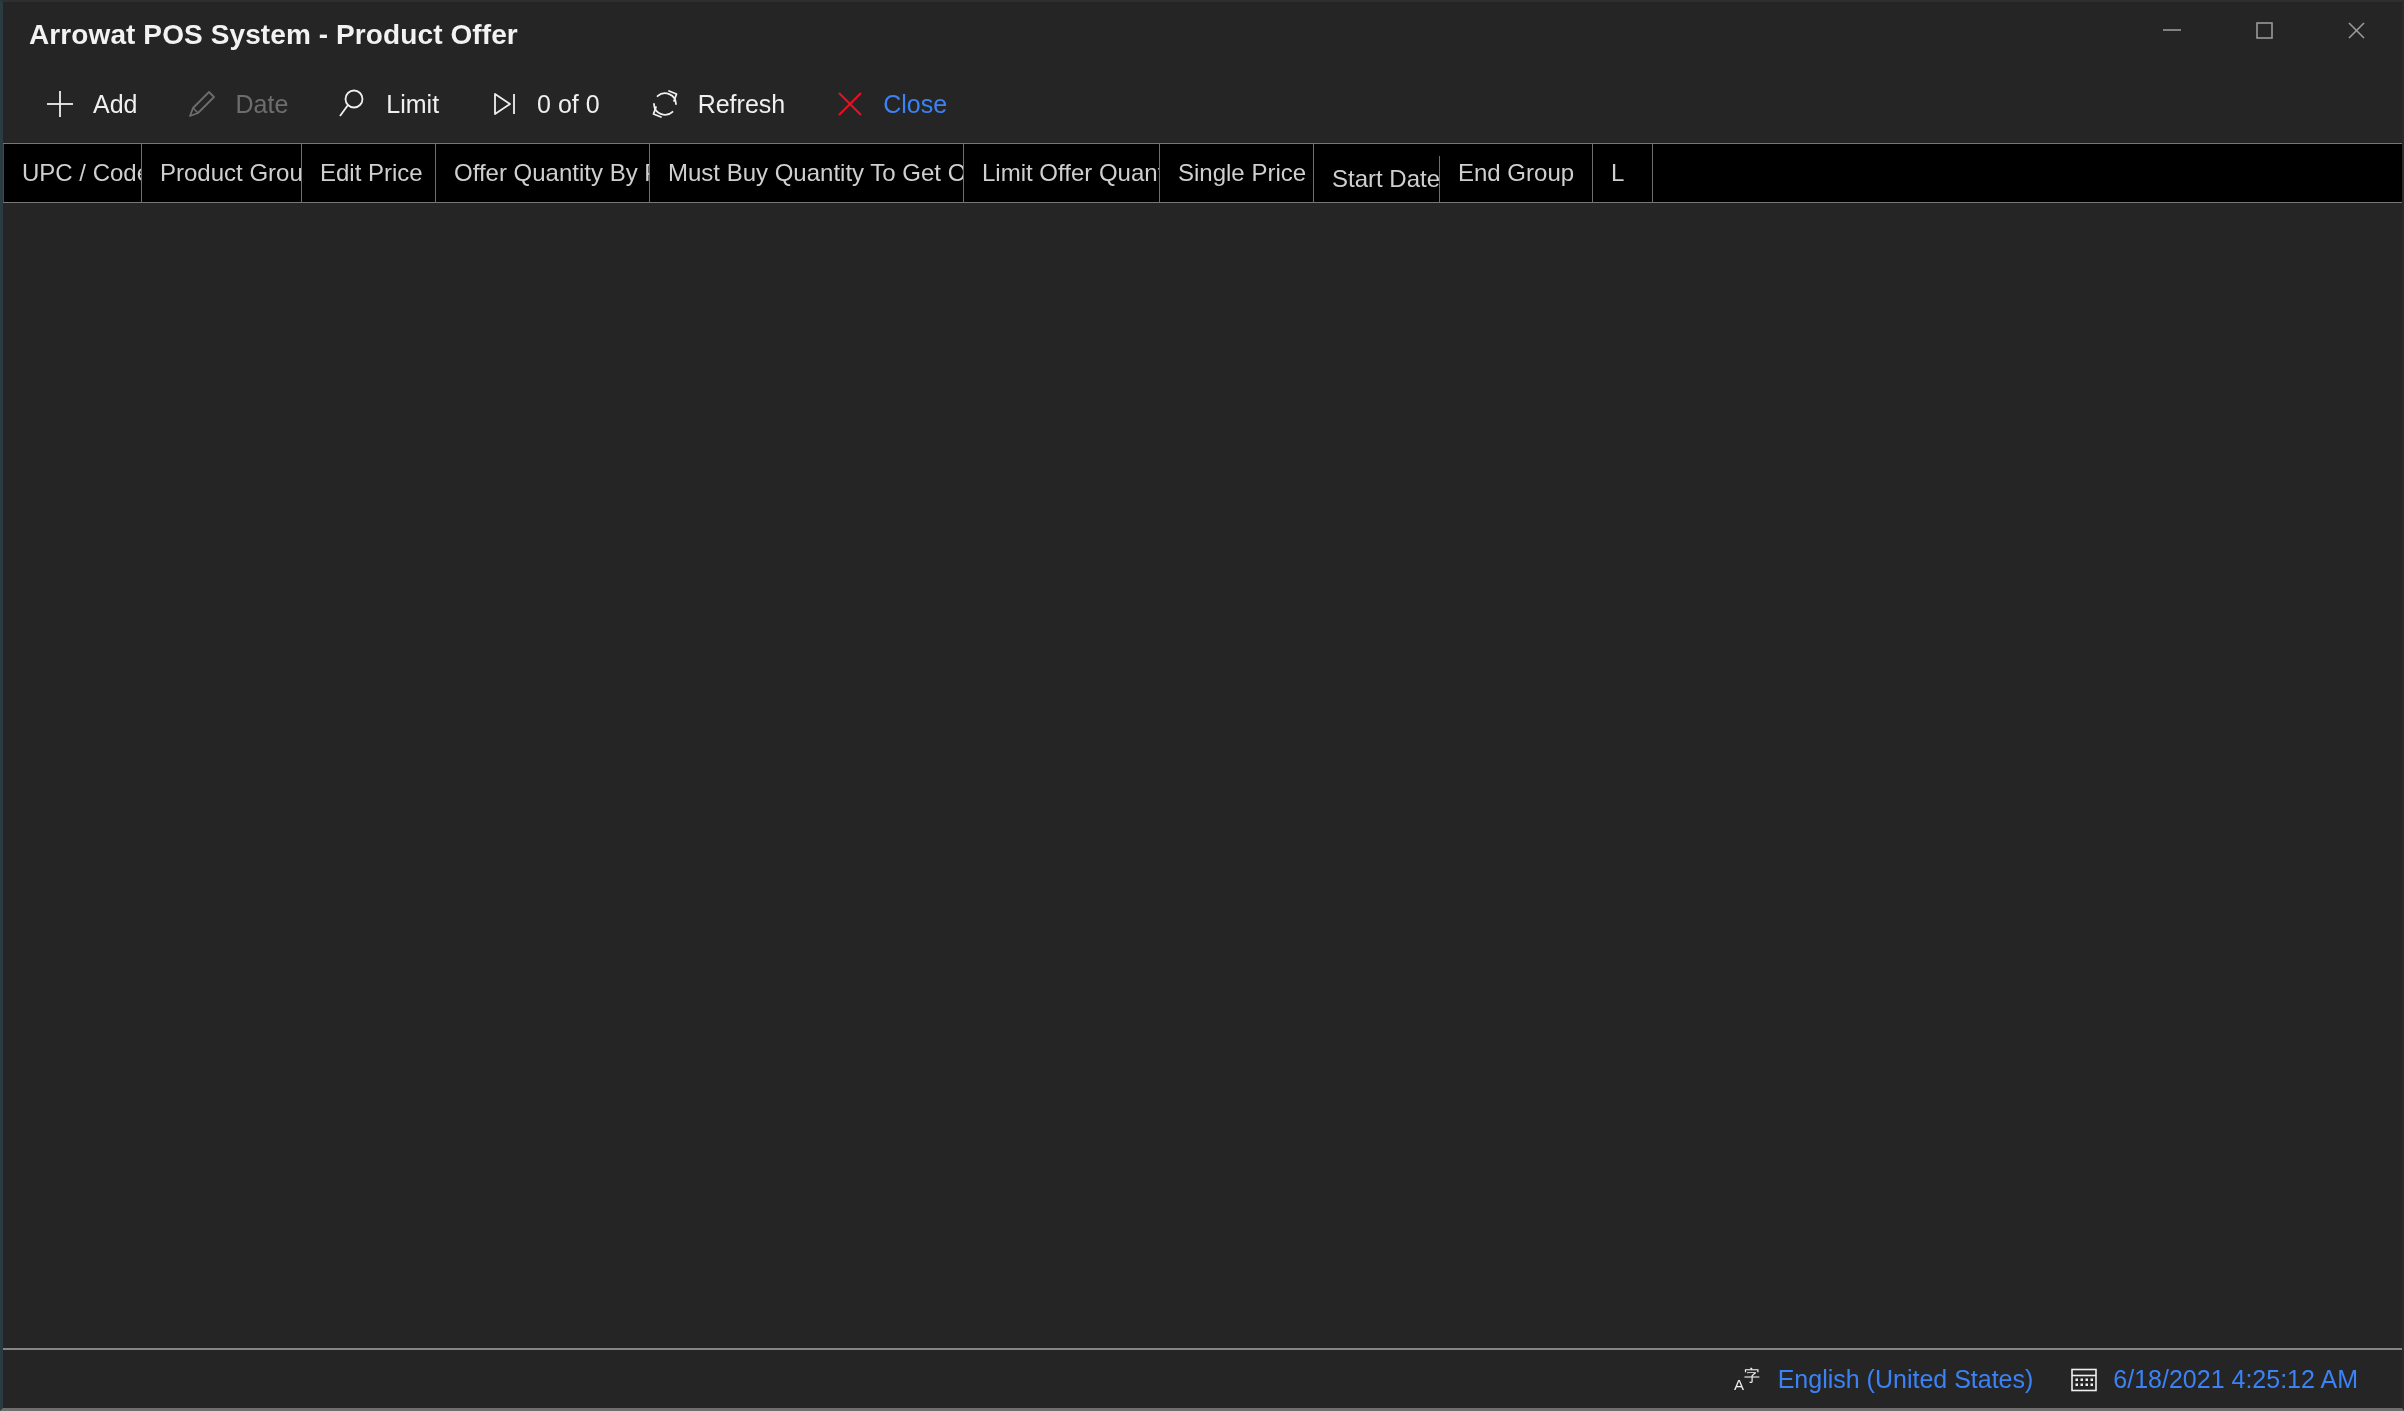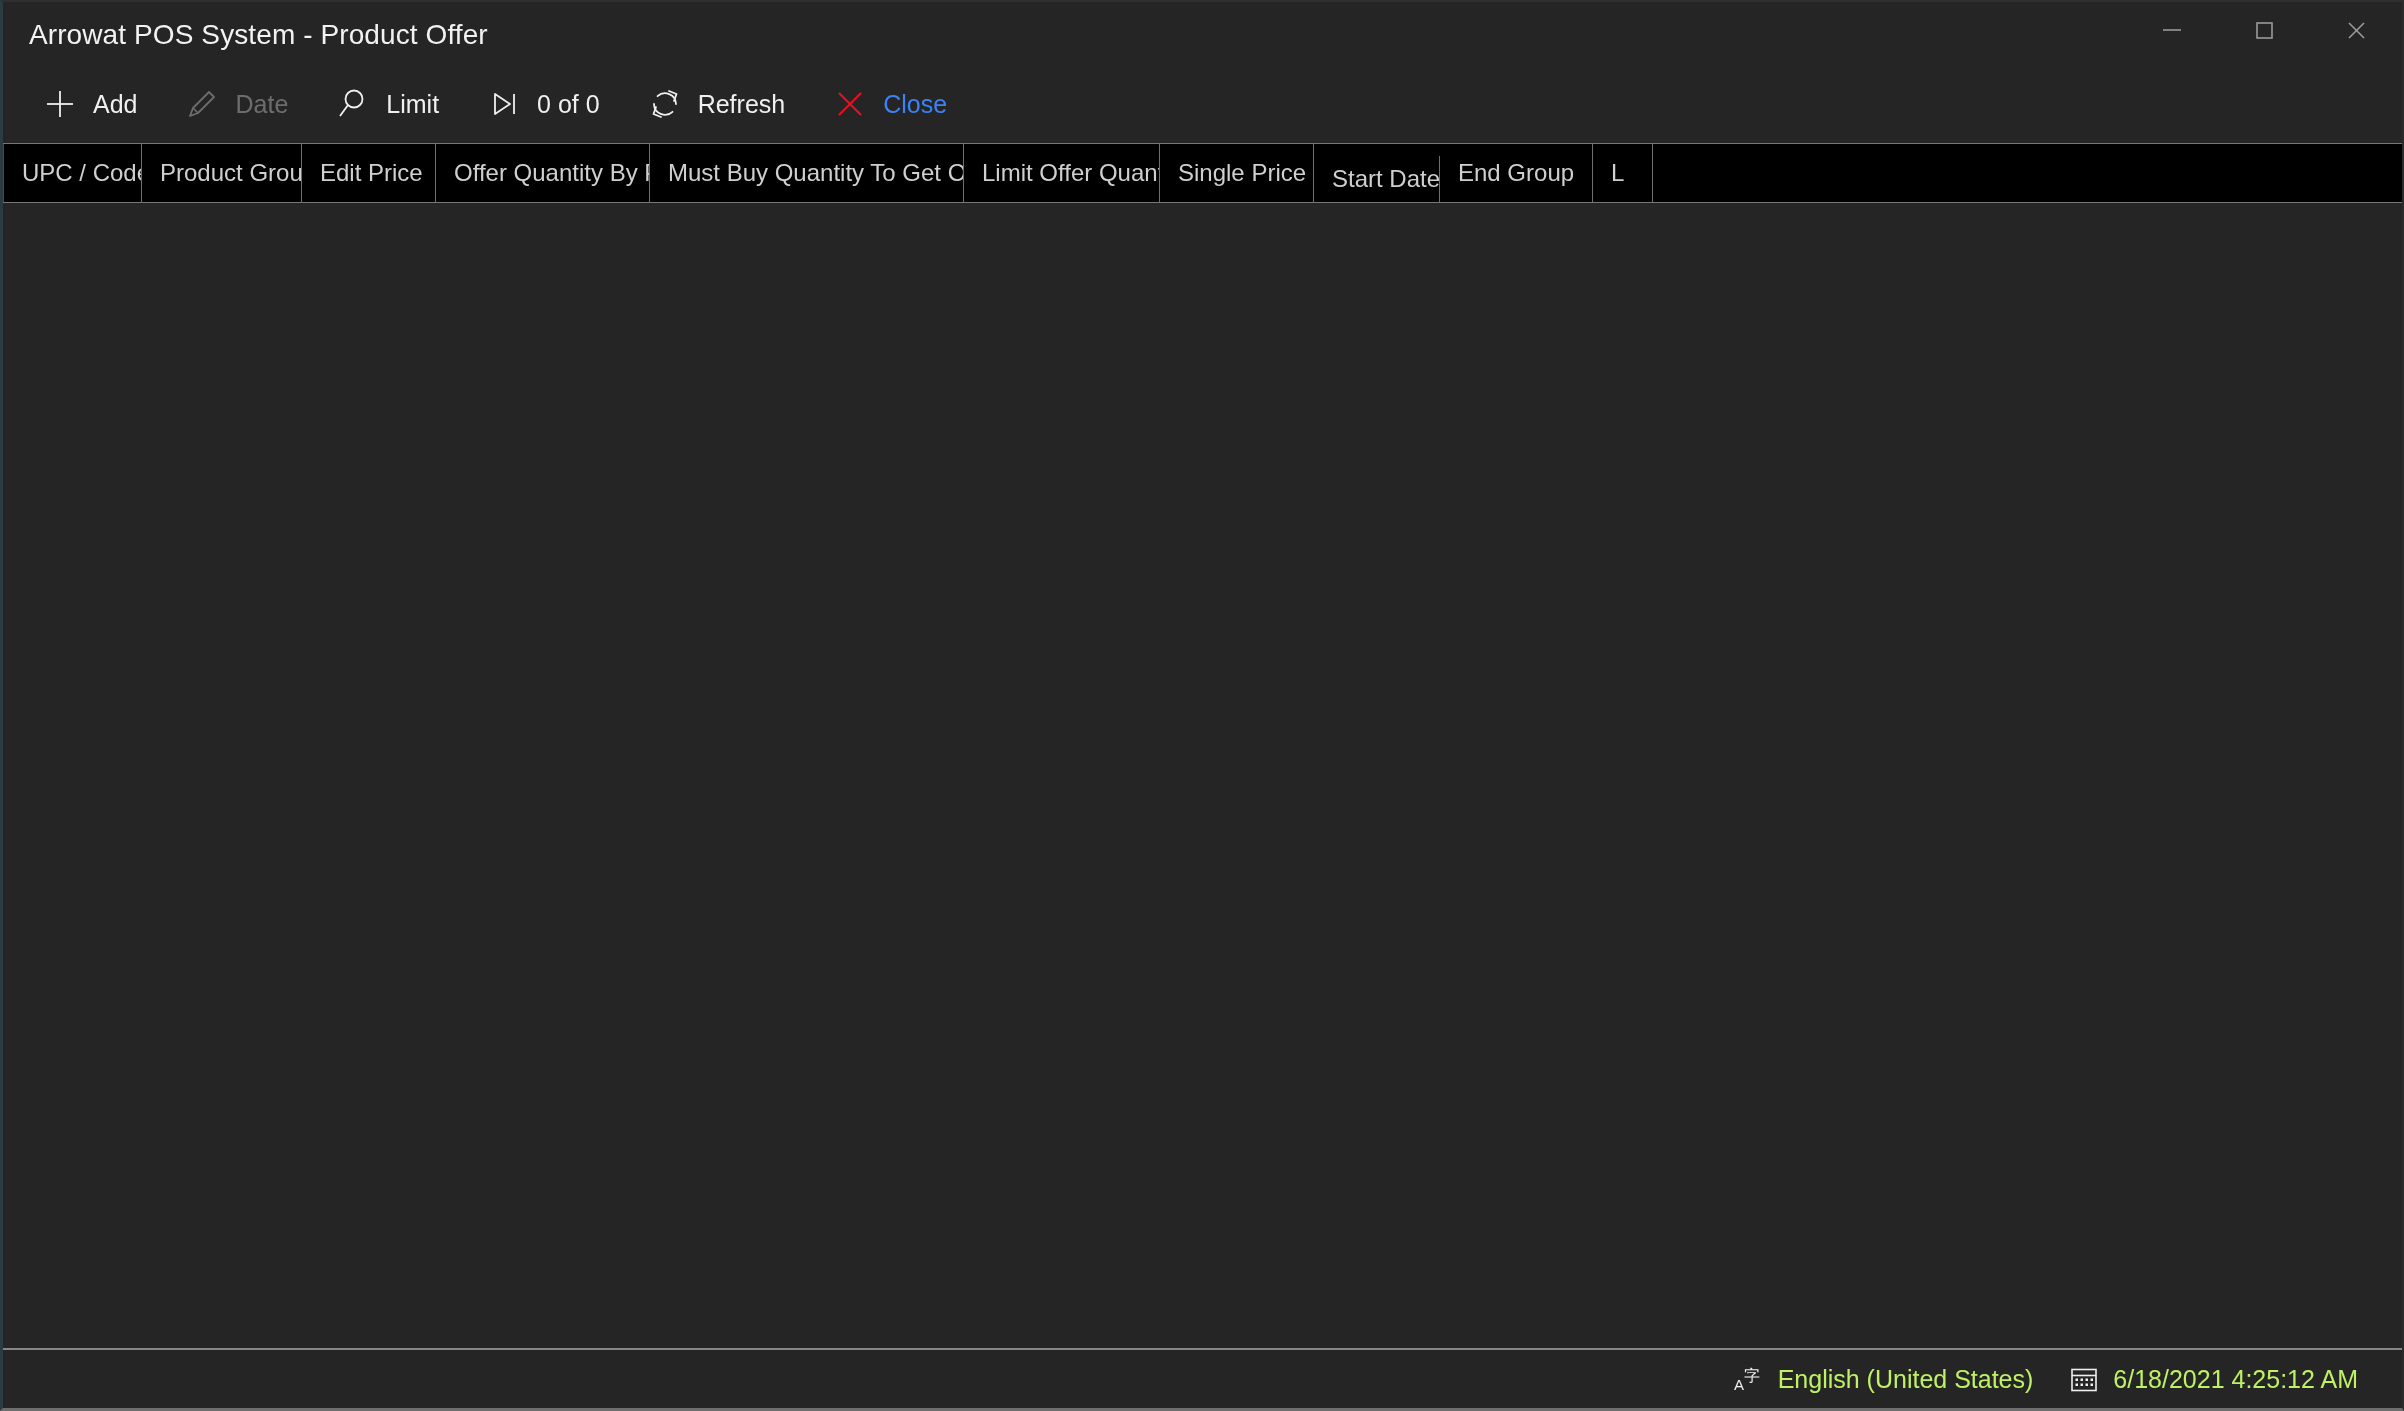--- a/index.html
+++ b/index.html
@@ -35,20 +35,21 @@
     align-items: flex-start;
     position: relative;
   }
   #title-text {
     color: #f2f2f2;
     font-size: 28px;
     line-height: 1;
     padding: 19px 0 0 26px;
     letter-spacing: 0.1px;
     white-space: nowrap;
+    font-weight: bold;
   }
   #window-controls {
     position: absolute;
     top: 0;
     right: 0;
     display: flex;
     height: 56px;
   }
   .win-btn {
     width: 92px;
@@ -155,21 +156,21 @@
   .status-icon {
     width: 34px;
     height: 34px;
     margin-right: 12px;
     display: flex;
     align-items: center;
     justify-content: center;
     flex: 0 0 34px;
   }
   .status-label {
-    color: #bef264;
+    color: #3b82f6;
     font-size: 25px;
     line-height: 1;
   }
 </style>
 </head>
 <body>
 
 <div id="app-window">
 
   <div id="title-bar">

